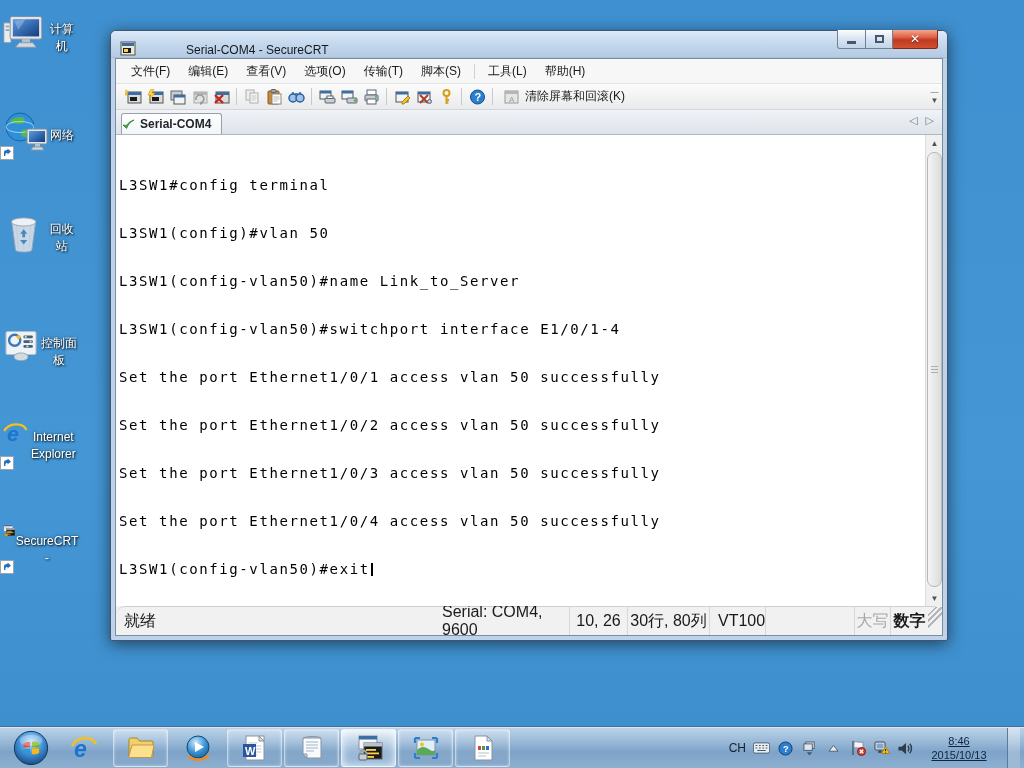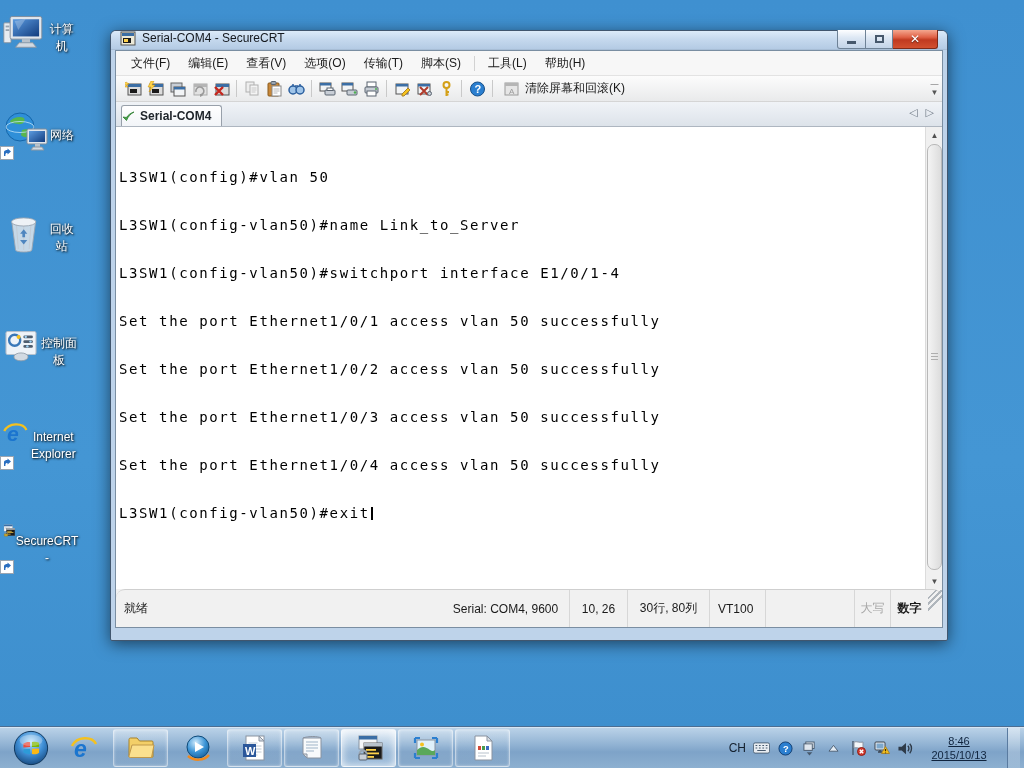--- a/index.html
+++ b/index.html
@@ -15,23 +15,23 @@
   .dicon .lbl { margin-top:3px; font-size:12px; color:#fff; text-align:center; line-height:17px;
     text-shadow:1px 1px 2px rgba(0,0,0,.85), 0 0 3px rgba(0,0,0,.6); max-width:74px; }
   .shortcut { position:absolute; left:-2px; bottom:-2px; width:14px; height:14px;
     background:#fff; border:1px solid #9aa5b1; display:flex; align-items:center; justify-content:center; }
   .shortcut svg { width:10px; height:10px; }
 
   
   .win { position:absolute; left:110px; top:30px; width:838px; height:611px;
     background:#bed3ea; border:1px solid #41566e; border-radius:6px 6px 2px 2px;
     box-shadow:0 3px 16px rgba(0,0,0,.55); }
-  .titlebar { height:19px; display:flex; align-items:flex-start; padding-left:9px;
+  .titlebar { height:27px; display:flex; align-items:flex-end; padding-left:9px;
     background:linear-gradient(#dcebf9, #c6d9ee 45%, #b4cbe4);
-    border-radius:5px 5px 0 0; border-bottom:1px solid #a8bed6; position:relative; }
+    border-radius:5px 5px 0 0; border-bottom:1px solid #a8bed6; position:relative;gap:44px; }
   .titlebar .ticon { width:16px; height:16px; margin-right:6px; }
   .titlebar .ttext { font-size:12px; color:#15191e; }
   .winbtns { position:absolute; top:-1px; right:9px; display:flex; }
   .wbtn { height:19px; border:1px solid #6e8296; border-top:none; display:flex;
     align-items:center; justify-content:center;
     background:linear-gradient(#fdfeff,#dbe6f3 45%,#c3d4e8); color:#3c4c5e;
     font-size:10px; cursor:pointer; }
   .wbtn.min { width:29px; border-radius:0 0 0 3px; }
   .wbtn.max { width:27px; border-left:none; }
   .wbtn.close { width:45px; border-radius:0 0 3px 0; border-color:#7e2a18; border-left:none;
@@ -82,22 +82,22 @@
   .vscroll { position:absolute; right:0; top:0; bottom:0; width:17px; background:#f0f0f0;
     border-left:1px solid #dcdcdc; }
   .varrow { position:absolute; left:0; width:17px; height:16px; display:flex; align-items:center;
     justify-content:center; font-size:8px; color:#505050; background:#f0f0f0; cursor:pointer; }
   .varrow.up { top:0; } .varrow.down { bottom:0; }
   .vthumb { position:absolute; left:1px; top:17px; bottom:19px; width:15px; border-radius:7px;
     background:linear-gradient(90deg,#f4f4f4,#dcdcdc); border:1px solid #b8b8b8; cursor:pointer; }
   .vthumb .grip { position:absolute; left:3px; right:3px; top:50%; height:7px; margin-top:-4px;
     background:repeating-linear-gradient(#aeaeae 0 1px, transparent 1px 3px); }
 
-  .statusbar { height:38px; background:#f1f1f1; border-top:1px solid #cfcfcf; display:flex;
-    align-items:stretch; font-size:12px; color:#1a1a1a;border-radius:9px; }
+  .statusbar { height:29px; background:#f1f1f1; border-top:1px solid #cfcfcf; display:flex;
+    align-items:stretch; font-size:16px; color:#1a1a1a;border-radius:9px; }
   .scell { display:flex; align-items:center; justify-content:center; border-right:1px solid #d7d7d7; }
   .scell.ready { flex:1; justify-content:flex-start; padding-left:8px; border-right:none; }
   .scell.w-serial { width:128px; } .scell.w-cur { width:58px; } .scell.w-size { width:82px; }
   .scell.w-vt { width:56px; justify-content:flex-start; padding-left:8px; }
   .scell.w-blank { width:88px; border-right:none; }
   .scell.w-caps { width:37px; color:#a8a8a8; border-right:1px solid #d7d7d7; border-left:1px solid #d7d7d7;}
   .scell.w-num { width:37px; font-weight:bold; border-right:none; }
   .sgrip { width:14px; background:
     linear-gradient(135deg, transparent 0 5px, #b0b6bc 5px 7px, transparent 7px 9px, #b0b6bc 9px 11px, transparent 11px 13px, #b0b6bc 13px 15px, transparent 15px); }
 
@@ -420,20 +420,21 @@
           <span>Serial-COM4</span>
         </div>
         <div class="tabarrows">
           <span>◁</span>
           <span>▷</span>
         </div>
       </div>
 
       <div class="termwrap">
         <div class="term">
+          <div class="tline">L3SW1#config terminal</div>
           <div class="tline">L3SW1(config)#vlan 50</div>
           <div class="tline">L3SW1(config-vlan50)#name Link_to_Server</div>
           <div class="tline">L3SW1(config-vlan50)#switchport interface E1/0/1-4</div>
           <div class="tline">Set the port Ethernet1/0/1 access vlan 50 successfully</div>
           <div class="tline">Set the port Ethernet1/0/2 access vlan 50 successfully</div>
           <div class="tline">Set the port Ethernet1/0/3 access vlan 50 successfully</div>
           <div class="tline">Set the port Ethernet1/0/4 access vlan 50 successfully</div>
           <div class="tline"><span>L3SW1(config-vlan50)#exit</span><span class="cursor"></span></div>
         </div>
         <div class="vscroll">

